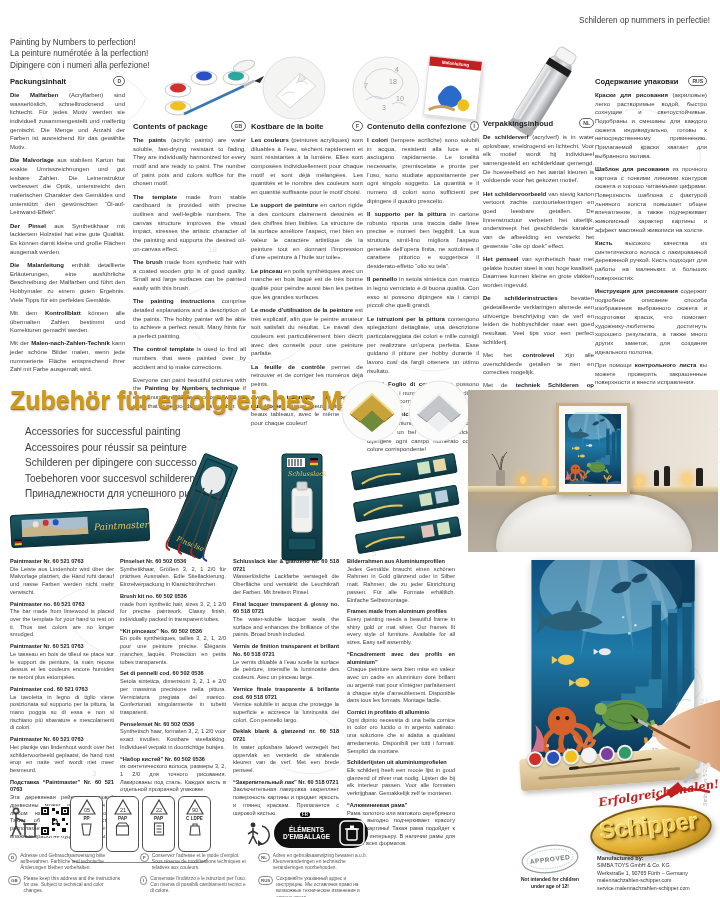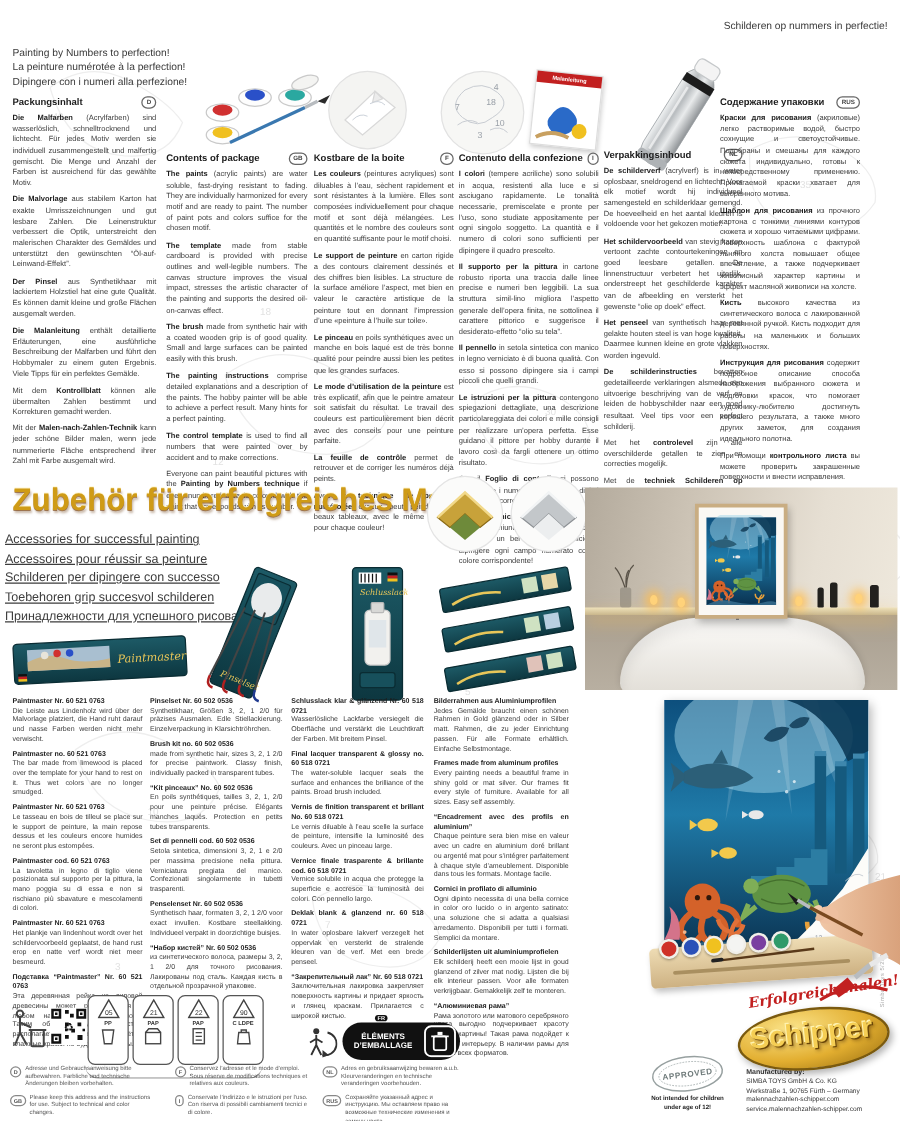--- a/index.html
+++ b/index.html
@@ -8,21 +8,21 @@
   .abs{position:absolute;}
   .decor{position:absolute;left:0;top:0;z-index:0;}
   .z{z-index:1;}
   
   .hdr-side{font-size:8.2px;line-height:1.4;color:#3a3a3a;}
   .gold{color:#cf9b16;font-weight:bold;
         text-shadow:0 1px 0 rgba(122,61,8,.6),0 -0.5px 0 rgba(255,246,205,.9),1px 2px 2px rgba(95,45,0,.35);}
   .main-title{font-size:31px;letter-spacing:-.5px;white-space:nowrap;}
   
   .col{position:absolute;z-index:1;font-size:6px;line-height:1.45;text-align:justify;}
-  .col h3{display:flex;justify-content:space-between;align-items:flex-end;margin:0 0 4px;font-size:7.6px;color:#1d1d1d;}
+  .col h3{display:flex;justify-content:space-between;align-items:flex-start;margin:0 0 4px;font-size:7.6px;color:#1d1d1d;}
   .badge{border:1px solid #666;border-radius:8px;padding:0 3px;font-size:5px;font-weight:bold;line-height:8px;color:#444;flex:0 0 auto;}
   .col p{margin:0 0 4.5px;}
   .col .b{font-weight:bold;color:#1d1d1d;}
   .bcol{font-size:5.6px;line-height:1.38;}
   .bcol p{margin:0 0 4px;}
   .bcol .b{display:block;font-weight:bold;color:#1d1d1d;}
   
   .acc-title{font-size:25px;}
   .subtitles .line{font-size:10px;line-height:1.55;color:#3d3d3d;}
   
@@ -241,41 +241,41 @@
       </h3>
     <div>
         <p><span class="b">De schilderverf</span><span class="c"> (acrylverf) is in water oplosbaar, sneldrogend en lichtecht. Voor elk motief wordt hij individueel samengesteld en schilderklaar gemengd. De hoeveelheid en het aantal kleuren is voldoende voor het gekozen motief.</span></p>
         <p><span class="b">Het schildervoorbeeld</span><span class="c"> van stevig karton vertoont zachte contourtekeningen en goed leesbare getallen. De linnenstructuur verbetert het uiterlijk, onderstreept het geschilderde karakter van de afbeelding en versterkt het gewenste “olie op doek” effect.</span></p>
         <p><span class="b">Het penseel</span><span class="c"> van synthetisch haar met gelakte houten steel is van hoge kwaliteit. Daarmee kunnen kleine en grote vlakken worden ingevuld.</span></p>
         <p><span class="b">De schilderinstructies</span><span class="c"> bevatten gedetailleerde verklaringen alsmede een uitvoerige beschrijving van de verf en leiden de hobbyschilder naar een goed resultaat. Veel tips voor een perfect schilderij.</span></p>
         <p><span class="a">Met het </span><span class="b">controlevel</span><span class="c"> zijn alle overschilderde getallen te zien en correcties mogelijk.</span></p>
         <p><span class="a">Met de </span><span class="b">techniek Schilderen op nummers</span><span class="c"> kan iedereen mooi schilderen als elk genummerd vlak volgens het getal daarin met verf wordt ingevuld.</span></p>
       </div>
   </section>
-  <section class="col" style="left:576px;top:76px;width:112px;">
+  <section class="col" style="left:595px;top:76px;width:112px;">
     <h3>
         <span>Содержание упаковки</span>
         <span class="badge">RUS</span>
       </h3>
     <div>
         <p><span class="b">Краски для рисования</span><span class="c"> (акриловые) легко растворимые водой, быстро сохнущие и светоустойчивые. Подобраны и смешаны для каждого сюжета индивидуально, готовы к непосредственному применению. Прилагаемой краски хватает для выбранного мотива.</span></p>
         <p><span class="b">Шаблон для рисования</span><span class="c"> из прочного картона с тонкими линиями контуров сюжета и хорошо читаемыми цифрами. Поверхность шаблона с фактурой льняного холста повышает общее впечатление, а также подчеркивает живописный характер картины и эффект масляной живописи на холсте.</span></p>
         <p><span class="b">Кисть</span><span class="c"> высокого качества из синтетического волоса с лакированной деревянной ручкой. Кисть подходит для работы на маленьких и больших поверхностях.</span></p>
         <p><span class="b">Инструкция для рисования</span><span class="c"> содержит подробное описание способа изображения выбранного сюжета и подготовки красок, что помогает художнику-любителю достигнуть хорошего результата, а также много других заметок, для создания идеального полотна.</span></p>
         <p><span class="a">При помощи </span><span class="b">контрольного листа</span><span class="c"> вы можете проверить закрашенные поверхности и внести исправления.</span></p>
         <p><span class="a">Благодаря </span><span class="b">техники рисования по номерам</span><span class="c"> каждый может создавать прекрасные картины, если каждая пронумерованная поверхность закрашена соответствующей краской.</span></p>
       </div>
   </section>
 
   <div class="abs z gold acc-title" style="left:10px;top:386px;">Zubehör für erfolgreiches Malen</div>
-  <div class="abs z subtitles" style="left:4px;top:424px;text-decoration:underline;">
+  <div class="abs z subtitles" style="left:25px;top:424px;">
       <div class="line">Accessories for successful painting</div>
       <div class="line">Accessoires pour réussir sa peinture</div>
       <div class="line">Schilderen per dipingere con successo</div>
-      <div class="line">Toebehoren grip succesvol schilderen</div>
+      <div class="line">Toebehoren voor succesvol schilderen</div>
       <div class="line">Принадлежности для успешного рисования</div>
     </div>
 
   <svg class="abs z" style="left:340px;top:380px;" width="64" height="62" viewBox="0 0 64 62">
     <circle cx="32" cy="31" r="30" fill="#fbfbfa" stroke="#e4e4e4"></circle>
     <path d="M10,34 L32,14 L54,34 L44,42 L32,31 L20,42 Z" fill="#c8a23a" stroke="#8a6a16"></path>
     <path d="M20,42 L32,31 L44,42 L32,52 Z" fill="#6e8a3a"></path>
     <path d="M10,34 L32,14 L54,34" fill="none" stroke="#f2d98a" stroke-width="2"></path>
   </svg>
   <svg class="abs z" style="left:408px;top:380px;" width="62" height="62" viewBox="0 0 62 62">

